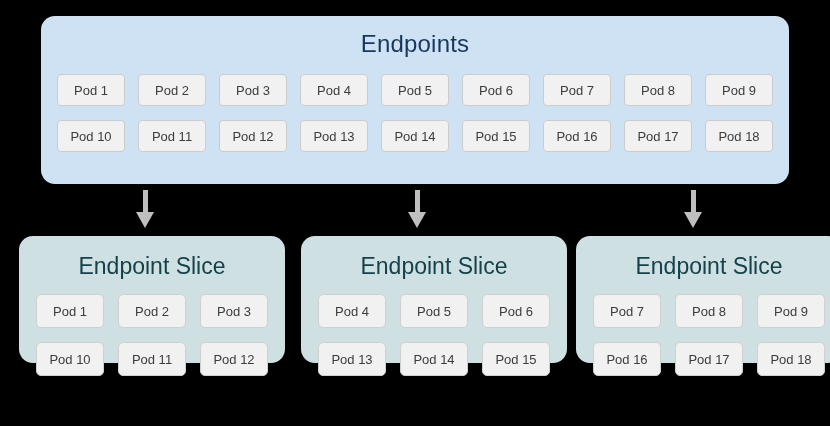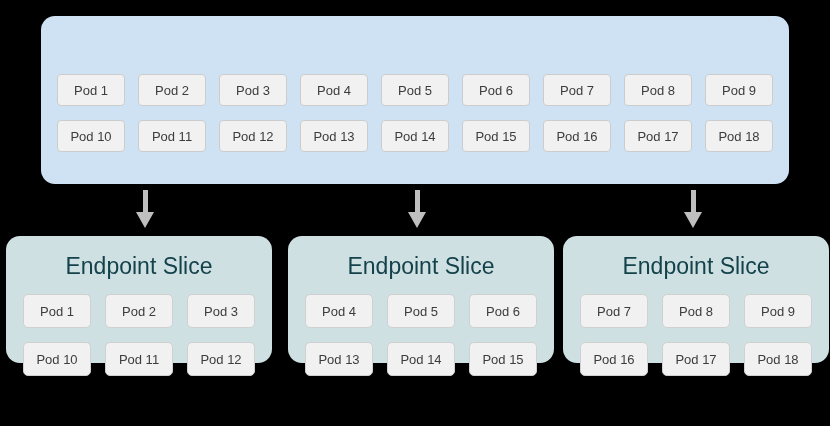--- a/index.html
+++ b/index.html
@@ -99,20 +99,21 @@
 
   
   .slice-box {
     position: absolute;
     top: 236px;
     width: 266px;
     height: 127px;
     background: #cfe0e3;
     border-radius: 14px;
     box-sizing: border-box;
+    margin-left: 13px;
   }
   .slice-1 { left: 6px; }
   .slice-2 { left: 288px; }
   .slice-3 { left: 563px; }
 
   .slice-title {
     position: absolute;
     left: 0;
     top: 16px;
     width: 100%;
@@ -146,20 +147,21 @@
     color: #3c3c3c;
     box-sizing: border-box;
   }
 </style>
 </head>
 <body>
 
 <div id="canvas">
 
   <div class="endpoints-box">
+    <div class="endpoints-title">Endpoints</div>
     <div class="endpoints-rows">
 
       <div class="ep-row">
         <div class="ep-chip">Pod 1</div>
         <div class="ep-chip">Pod 2</div>
         <div class="ep-chip">Pod 3</div>
         <div class="ep-chip">Pod 4</div>
         <div class="ep-chip">Pod 5</div>
         <div class="ep-chip">Pod 6</div>
         <div class="ep-chip">Pod 7</div>

